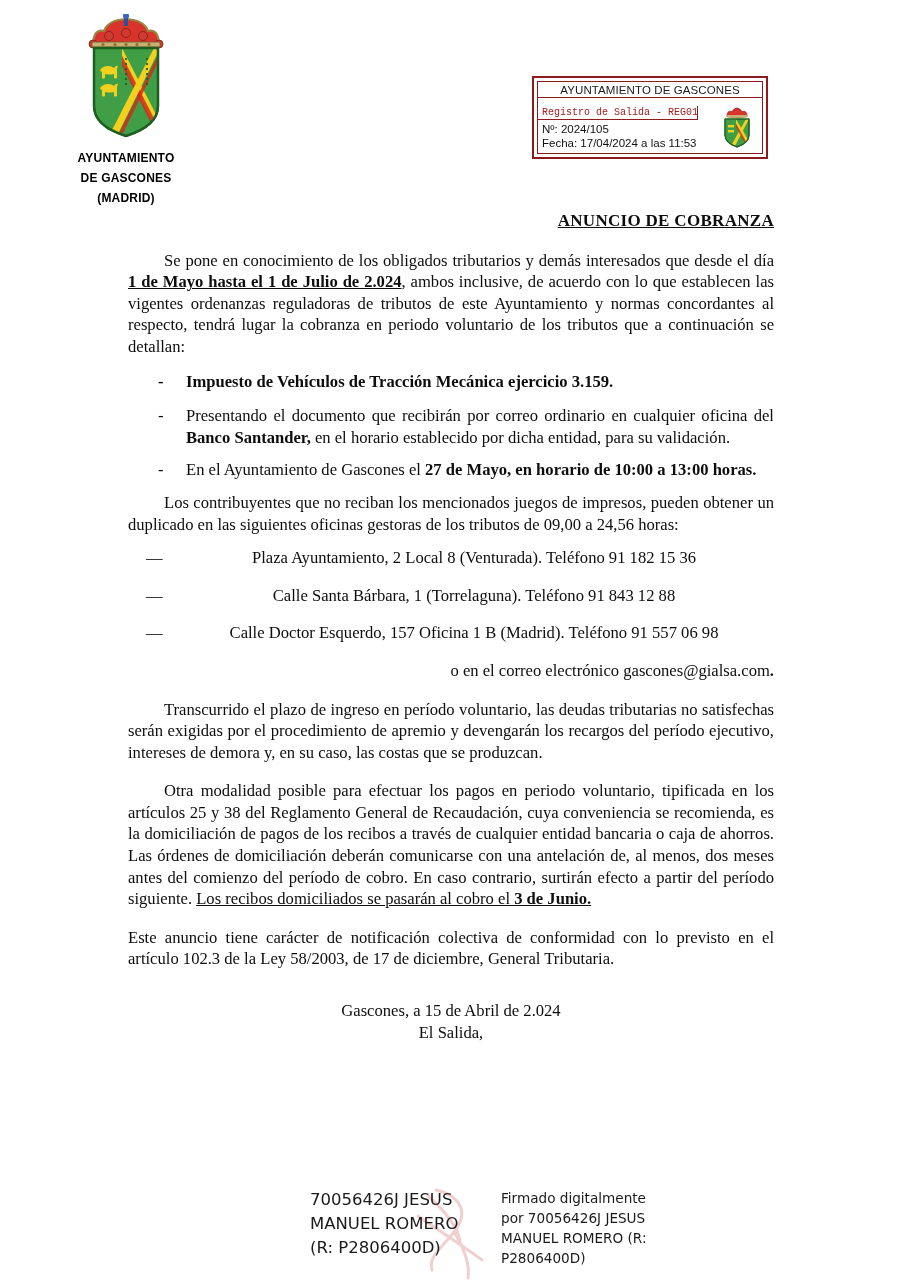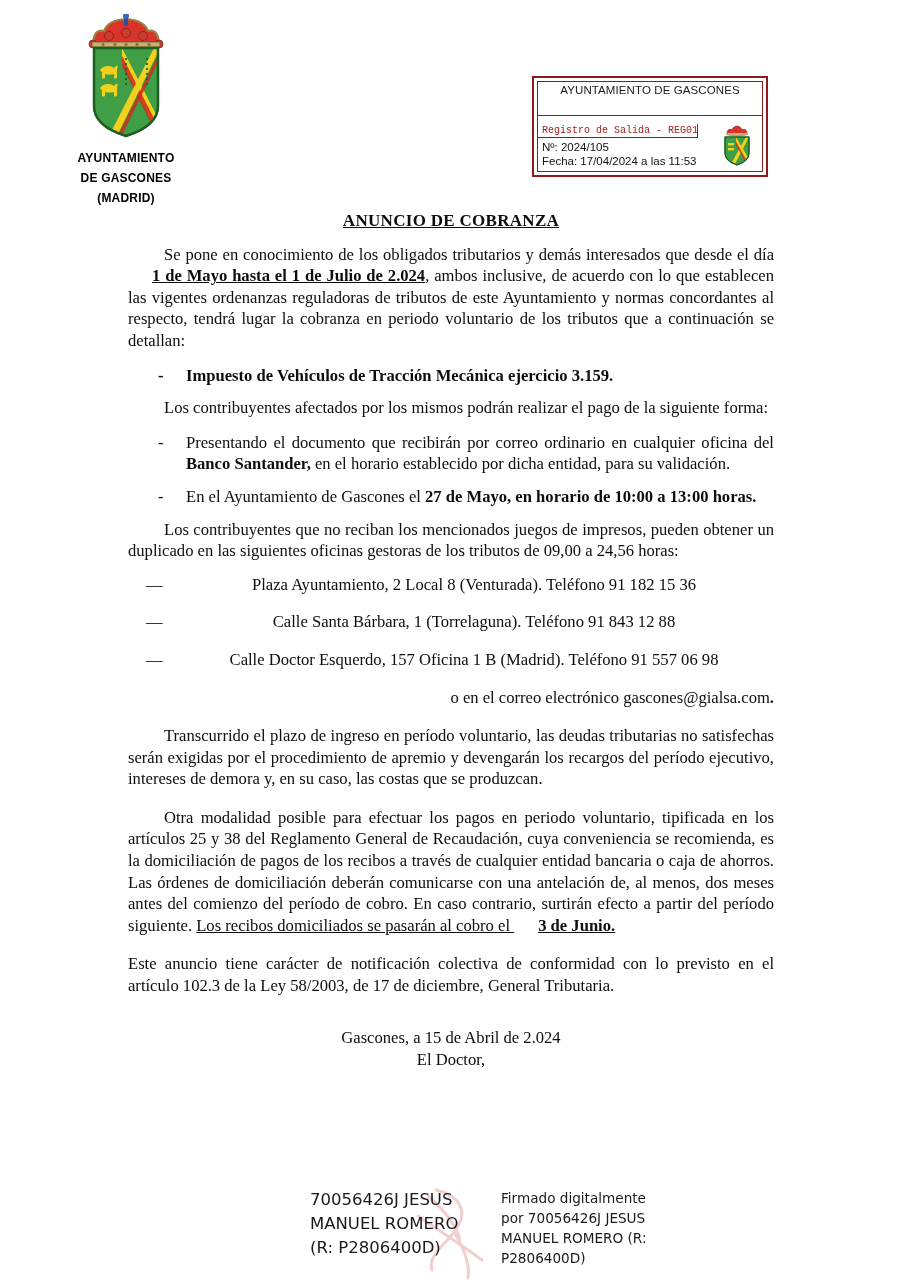--- a/index.html
+++ b/index.html
@@ -60,21 +60,21 @@
   .stamp-inner {
     border: 1px solid #8d1b1b;
     position: relative;
     background: #fff;
   }
   .stamp-title {
     font-family: "Liberation Sans", "DejaVu Sans", sans-serif;
     font-size: 11.5px;
     text-align: center;
     color: #1a1a1a;
-    padding: 2px 0 19px 0;
+    padding: 2px 0 1px 0;
     border-bottom: 1px solid #8d1b1b;
     letter-spacing: 0.1px;
     white-space: nowrap;
   }
   .stamp-sub {
     font-family: Liberation Mono, monospace;
     font-size: 10px;
     color: #a32020;
     padding: 1px 0 1px 4px;
     border-bottom: 1px solid #8d1b1b;
@@ -106,40 +106,40 @@
   .doc {
     position: absolute;
     left: 128px;
     top: 210px;
     width: 646px;
     font-size: 16.6px;
     line-height: 21.6px;
     color: #0d0d0d;
   }
   .doc-title {
-    text-align: center;
+    text-align: right;
     font-weight: bold;
     font-size: 17px;
     text-decoration: underline;
     letter-spacing: 0.3px;
-    margin: 0 0 12px 0;
+    margin: 0 0 18px 0;
   }
   p.para {
     margin: 0 0 0 0;
     text-align: justify;
     text-indent: 36px;
     hyphens: none;
   }
   p.para.no-indent { text-indent: 0; }
   p.gap { margin-top: 17px; }
   p.gap-sm { margin-top: 9px; }
 
   .u { text-decoration: underline; }
   .b { font-weight: bold; }
-  .bu { font-weight: bold; text-decoration: underline; margin-left: 24px; }
+  .bu { font-weight: bold; text-decoration: underline; }
 
   
   ul.dash-list {
     list-style: none;
     margin: 13px 0 0 0;
     padding: 0;
   }
   ul.dash-list > li {
     position: relative;
     padding-left: 58px;
@@ -325,21 +325,20 @@
 <div class="doc">
 
   <div class="doc-title">ANUNCIO DE COBRANZA</div>
 
   <p class="para"><span>Se pone en conocimiento de los obligados tributarios y demás interesados que desde el día </span><span class="bu">1 de Mayo hasta el 1 de Julio de 2.024</span><span>, ambos inclusive, de acuerdo con lo que establecen las vigentes ordenanzas reguladoras de tributos de este Ayuntamiento y normas concordantes al respecto, tendrá lugar la cobranza en periodo voluntario de los tributos que a continuación se detallan:</span></p>
 
   <ul class="dash-list bold">
     <li>Impuesto de Vehículos de Tracción Mecánica ejercicio 3.159.</li>
   </ul>
 
-  <p class="para gap-sm">Los contribuyentes afectados por los mismos podrán realizar el pago de la siguiente forma:</p>
 
   <ul class="dash-list">
     <li><span>Presentando el documento que recibirán por correo ordinario en cualquier oficina del </span><span class="b">Banco Santander,</span><span> en el horario establecido por dicha entidad, para su validación.</span></li>
     <li><span>En el Ayuntamiento de Gascones el </span><span class="b">27 de Mayo, en horario de 10:00 a 13:00 horas.</span><span></span></li>
   </ul>
 
   <p class="para no-indent" style="text-indent:36px;">Los contribuyentes que no reciban los mencionados juegos de impresos, pueden obtener un duplicado en las siguientes oficinas gestoras de los tributos de 09,00 a 24,56 horas:</p>
 
   <ul class="emdash-list">
     <li>Plaza Ayuntamiento,  2 Local 8 (Venturada). Teléfono 91 182 15 36</li>
@@ -350,21 +349,21 @@
   <p class="email-line"><span>o en el correo electrónico gascones@gialsa.com</span><span class="b">.</span></p>
 
   <p class="para gap">Transcurrido el plazo de ingreso en período voluntario, las deudas tributarias no satisfechas serán exigidas por el procedimiento de apremio y devengarán los recargos del período ejecutivo, intereses de demora y, en su caso, las costas que se produzcan.</p>
 
   <p class="para gap"><span>Otra modalidad posible para efectuar los pagos en periodo voluntario, tipificada en los artículos 25 y 38 del Reglamento General de Recaudación, cuya conveniencia se recomienda, es la domiciliación de pagos de los recibos a través de cualquier entidad bancaria o caja de ahorros. Las órdenes de domiciliación deberán comunicarse con una antelación de, al menos, dos meses antes del comienzo del período de cobro. En caso contrario, surtirán efecto a partir del período siguiente. </span><span class="u">Los recibos domiciliados se pasarán al cobro el </span><span class="bu">3 de Junio.</span></p>
 
   <p class="para gap no-indent">Este anuncio tiene carácter de notificación colectiva de conformidad con lo previsto en el artículo 102.3 de la Ley 58/2003, de 17 de diciembre, General Tributaria.</p>
 
   <div class="closing">
     <div>Gascones, a 15 de Abril de 2.024</div>
-    <div>El Doctor,</div>
+    <div>El Salida,</div>
   </div>
 </div>
 
 <svg class="sig-scribble" viewBox="0 0 120 96">
   <g fill="none" stroke="#e4a8a8" stroke-width="3" stroke-linecap="round">
     <path d="M38 4 C62 10, 72 26, 56 46 C44 62, 30 70, 34 84"></path>
     <path d="M20 30 C40 44, 62 58, 84 74"></path>
     <path d="M56 46 C66 62, 72 78, 70 92"></path>
     <path d="M30 10 C46 24, 58 38, 62 54"></path>
   </g>

